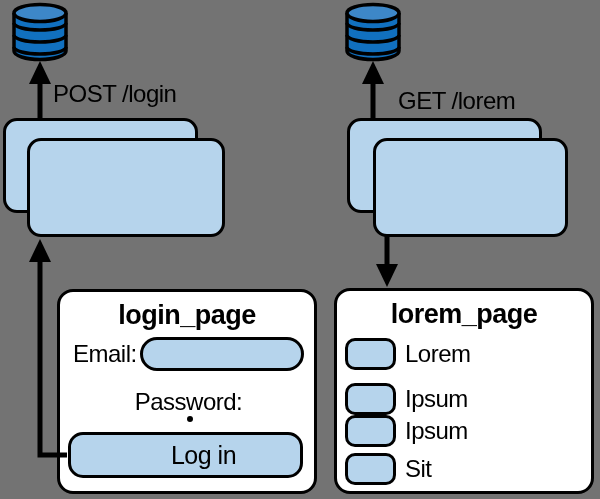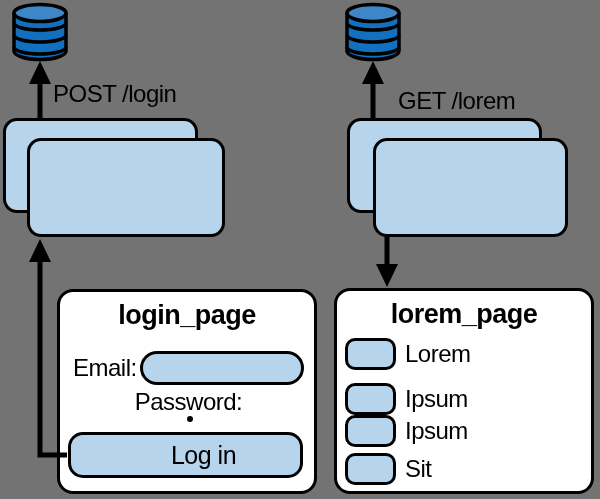--- a/index.html
+++ b/index.html
@@ -107,21 +107,21 @@
 
   <div class="abs server-box" style="left:347px; top:118px; width:195px; height:95px;"></div>
   <div class="abs server-box" style="left:373px; top:138px; width:195px; height:99px;"></div>
 
   <div class="abs req-label" style="left:53px; top:80px;">POST /login</div>
   <div class="abs req-label" style="left:398px; top:80px;margin-top:7px;">GET /lorem</div>
 
   <div class="abs panel" style="left:57px; top:289px; width:260px; height:205px;">
     <div class="panel-title">login_page</div>
 
-    <div class="form-row" style="left:13px; top:65px; right:10px; height:21px;">
+    <div class="form-row" style="left:13px; top:51px; right:10px; height:21px;">
       <span class="field-label">Email:</span>
       <span class="pill-input"></span>
     </div>
 
     <div class="form-row" style="left:13px; top:96px; right:10px; height:34px;flex-direction:column;">
       <span class="field-label">Password:</span>
       <span class="pill-input"></span>
     </div>
 
     <div class="login-btn" style="left:8px; top:140px; width:235px; height:46px;">Log in</div>

